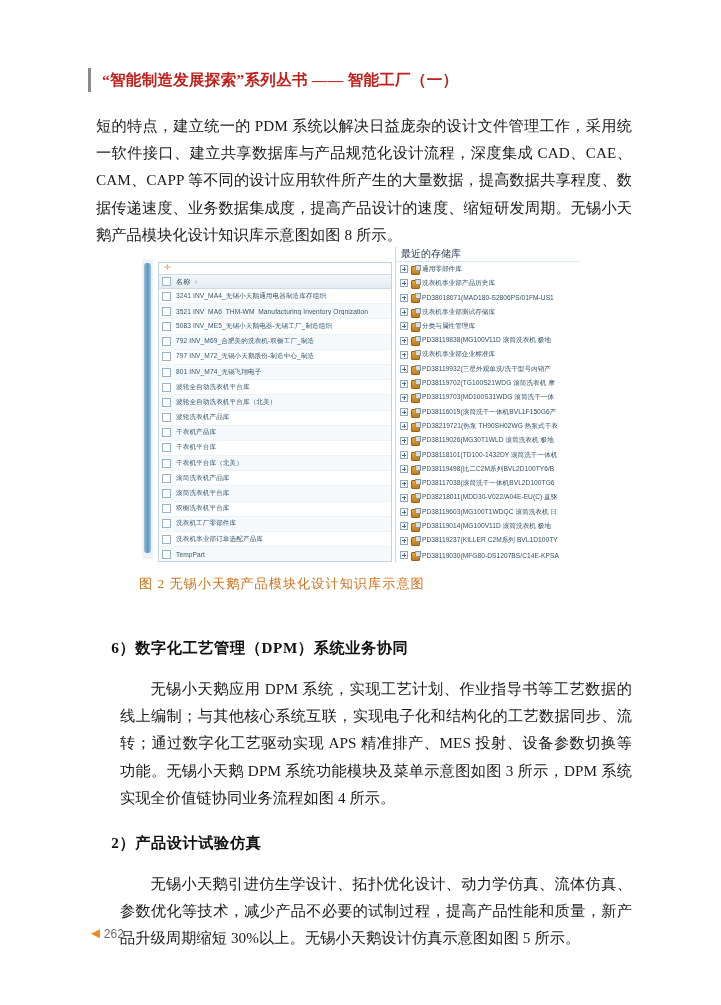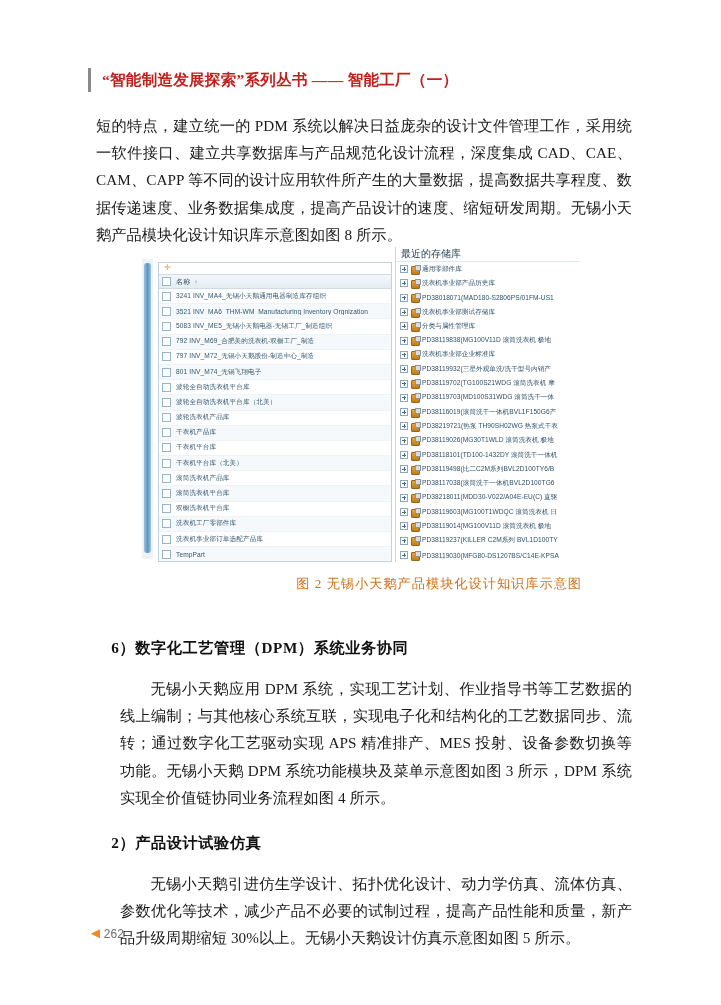--- a/index.html
+++ b/index.html
@@ -258,21 +258,21 @@
     color: #2f4f66;
     letter-spacing: .05px;
   }
 
   
   .fig-caption {
     position: absolute;
     left: 139px;
     top: 575px;
     width: 443px;
-    text-align: right;
+    text-align: left;
     font-size: 13.2px;
     color: #d0711c;
     font-family: "Liberation Serif", "DejaVu Serif", serif;
     letter-spacing: 1px;
   }
 
   
   .folio {
     position: absolute;
     left: 88px;

